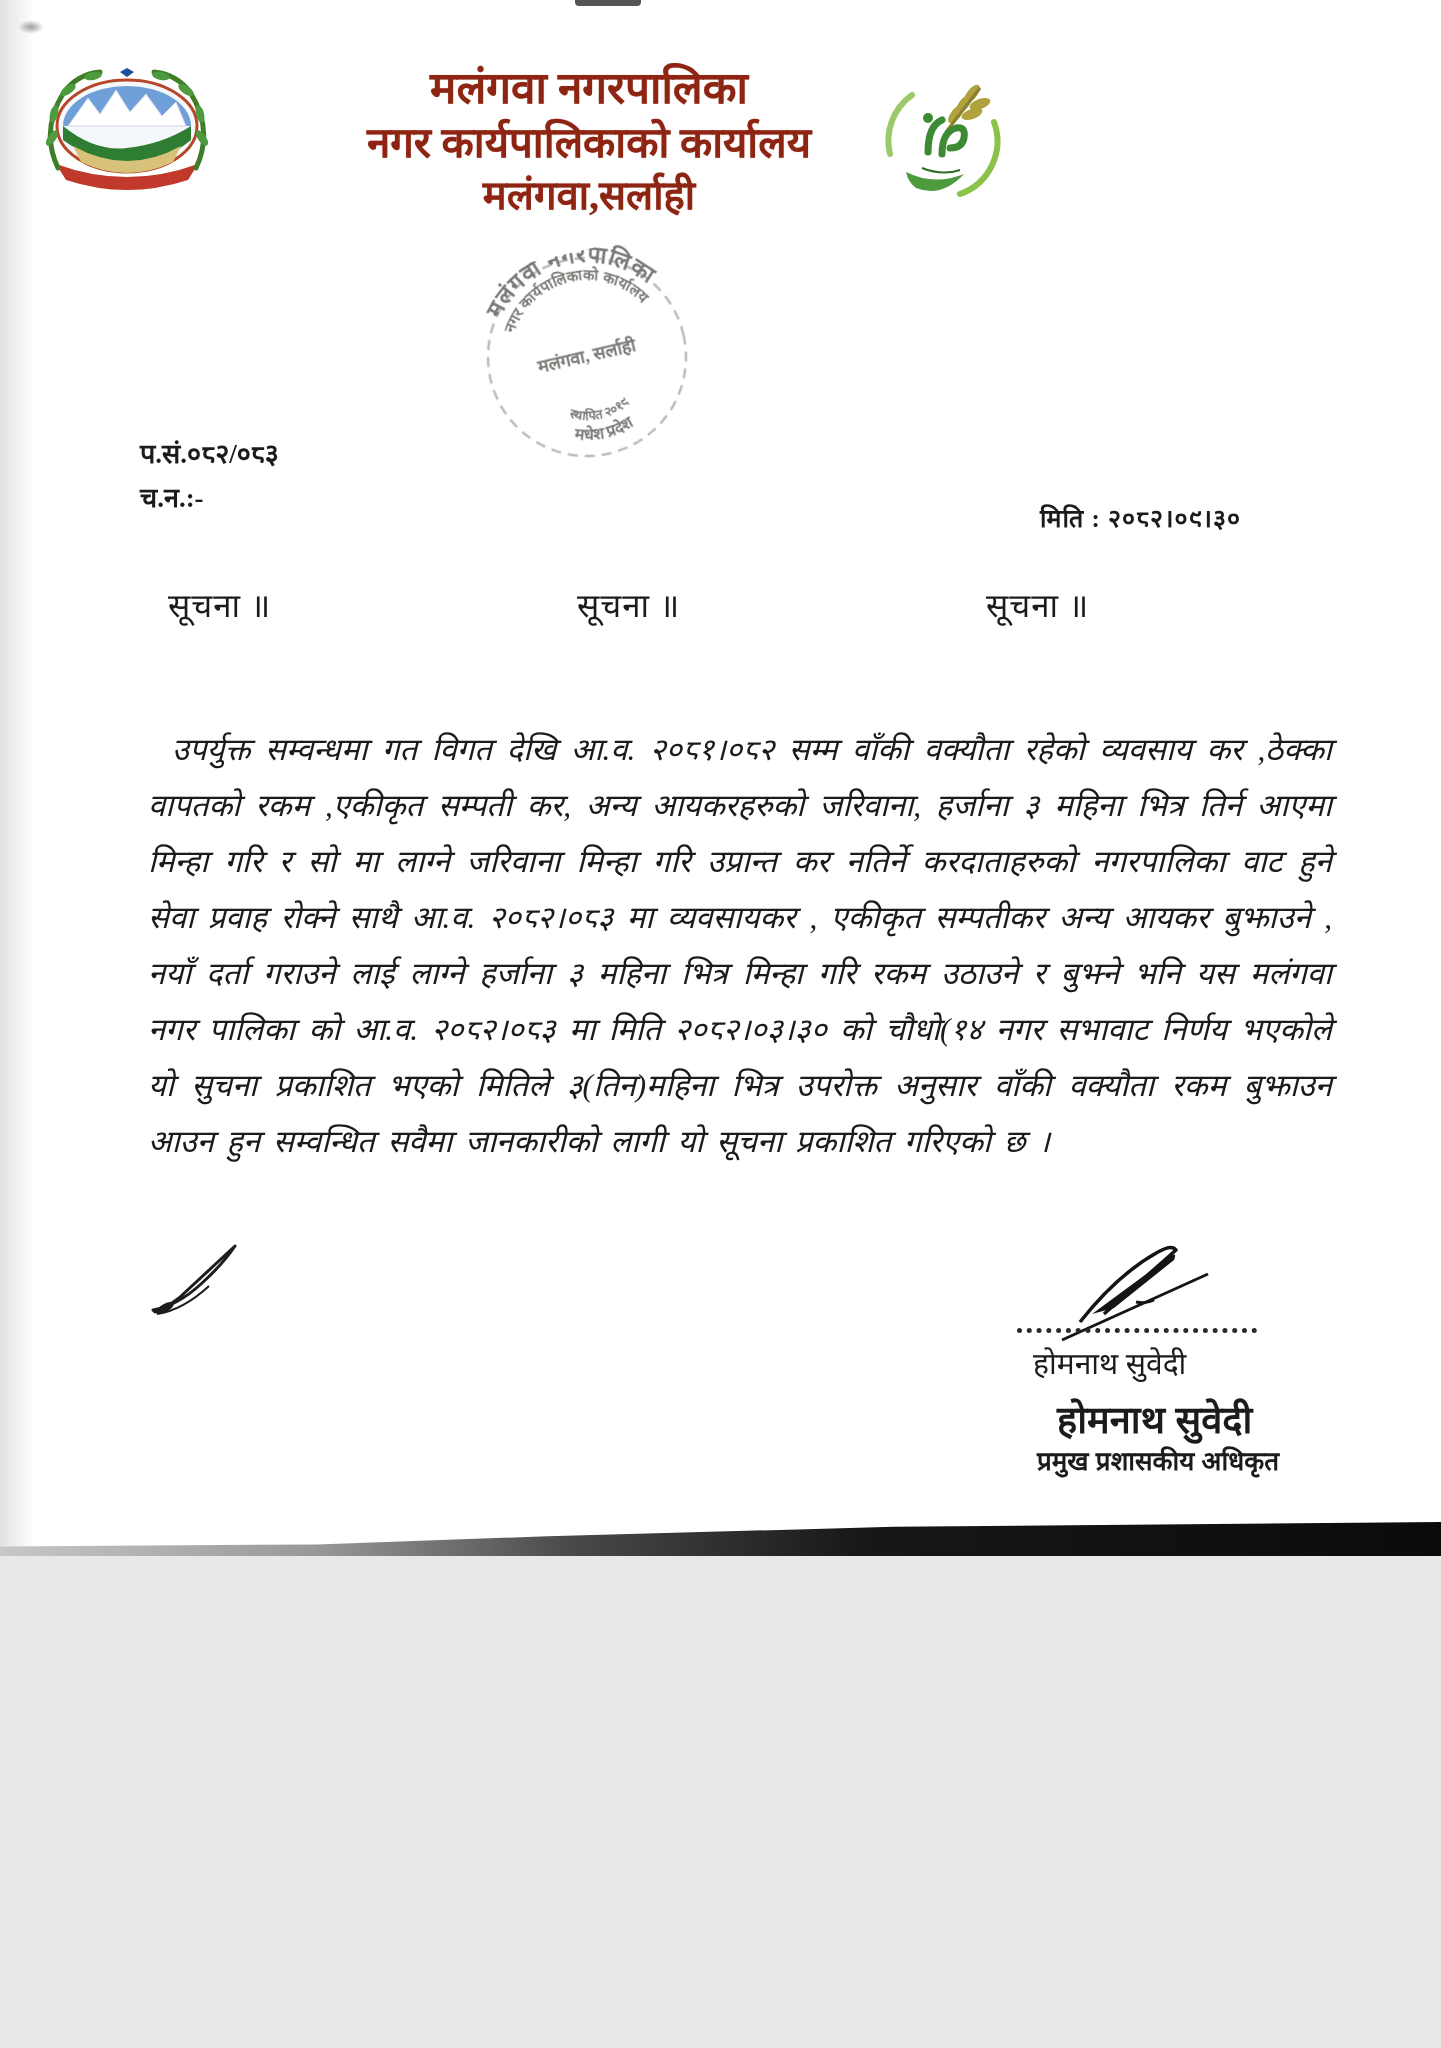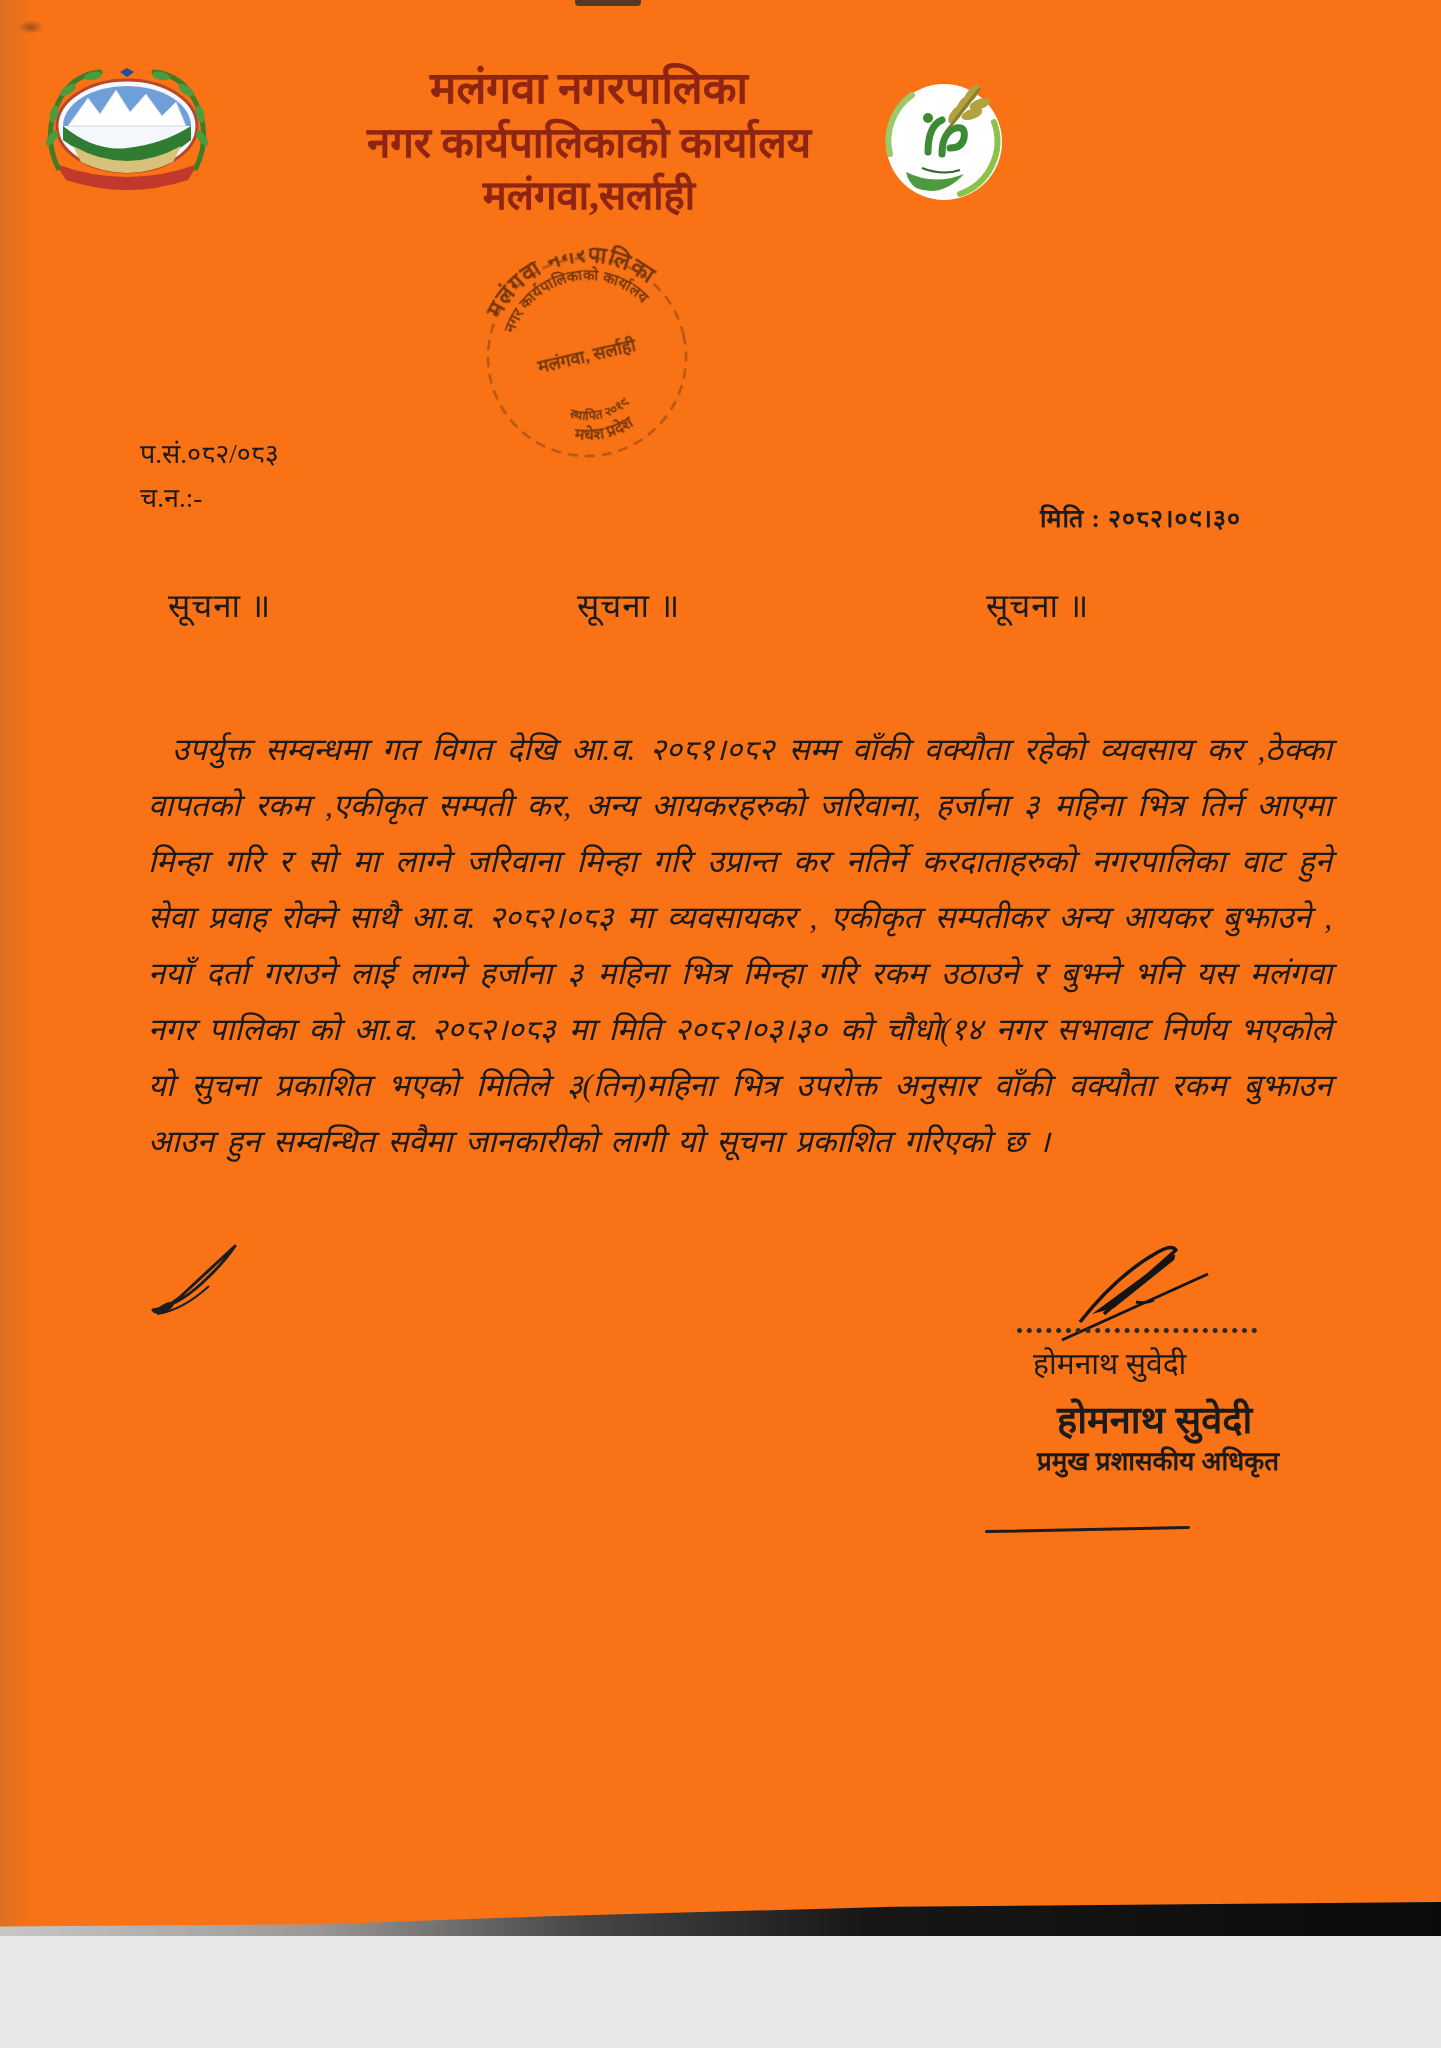--- a/index.html
+++ b/index.html
@@ -1,21 +1,21 @@
 <!DOCTYPE html>
 <html lang="ne"><head>
 <meta charset="utf-8">
 <style>
   * { margin:0; padding:0; box-sizing:border-box; }
   html,body { background:#e8e8e6; }
   .page {
     position:relative;
-    width:1441px; height:1936px;
+    width:1441px; height:1556px;
     margin:0 auto;
-    background:#f97316;
+    background:#ffffff;
     overflow:hidden;
     font-family:"Liberation Serif","DejaVu Serif",serif;
     color:#1b1b1b;
   }
   
   .edge-vignette {
     position:absolute; left:0; top:0; width:34px; height:100%;
     background:linear-gradient(to right, rgba(90,90,95,.18), rgba(90,90,95,0));
     pointer-events:none;
   }
@@ -47,21 +47,21 @@
   
   .stamp {
     position:absolute; left:462px; top:252px;
     transform:rotate(-13deg);
     opacity:.62;
     mix-blend-mode:multiply;
     filter:blur(.4px);
   }
   .stamp text { fill:#26241f; font-family:"Liberation Serif","DejaVu Serif",serif; font-weight:bold; }
   
-  .refblock { position:absolute; left:140px; top:432px; font-weight:normal; font-size:27px; line-height:44px; }
+  .refblock { position:absolute; left:140px; top:432px; font-weight:bold; font-size:27px; line-height:44px; }
   .date { position:absolute; left:1040px; top:500px; font-size:25px; font-weight:bold; letter-spacing:1px; }
   
   .notice { position:absolute; top:582px; font-size:33px; letter-spacing:1px; }
   .notice-1 { left:168px; }
   .notice-2 { left:577px; }
   .notice-3 { left:986px; }
   
   .body-text {
     position:absolute; left:148px; top:722px; width:1184px;
     font-size:31px; line-height:56px;

